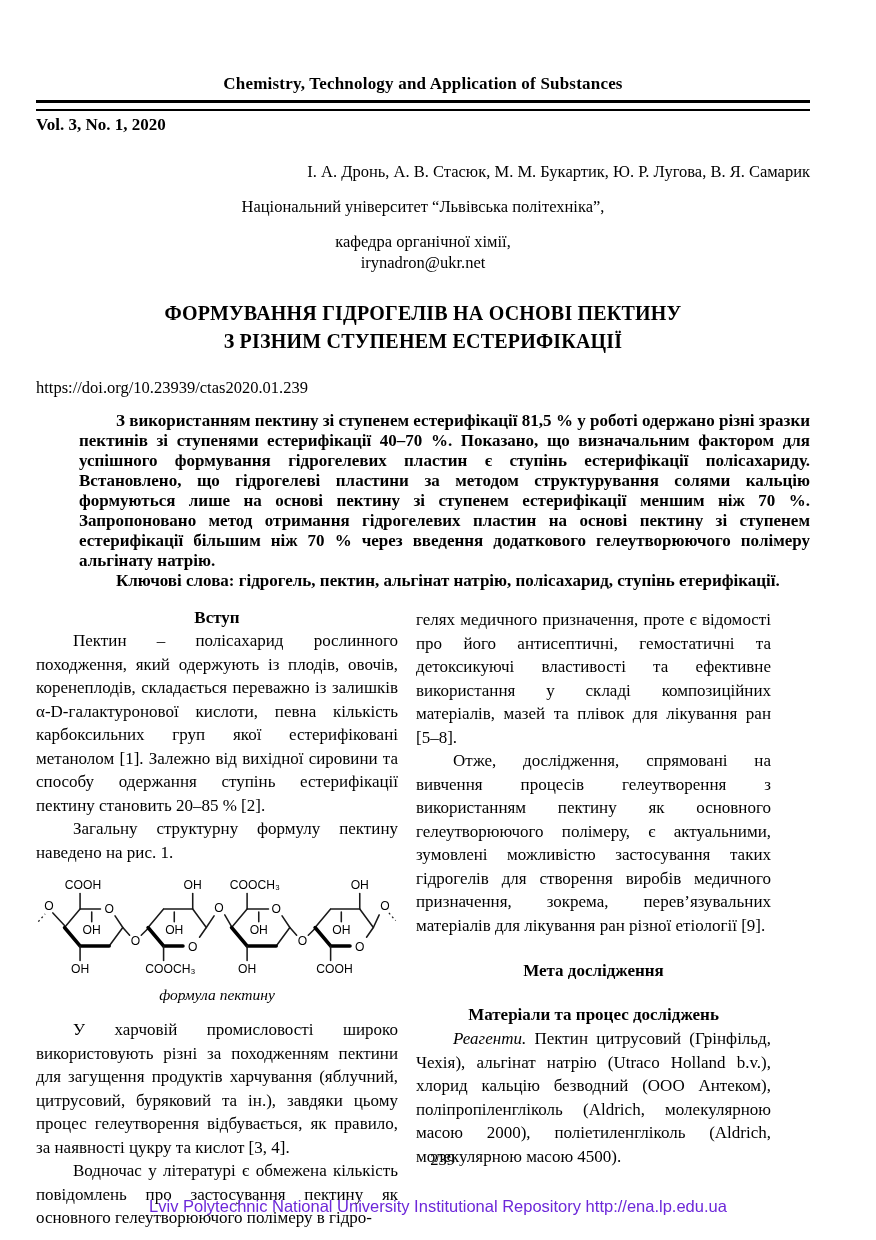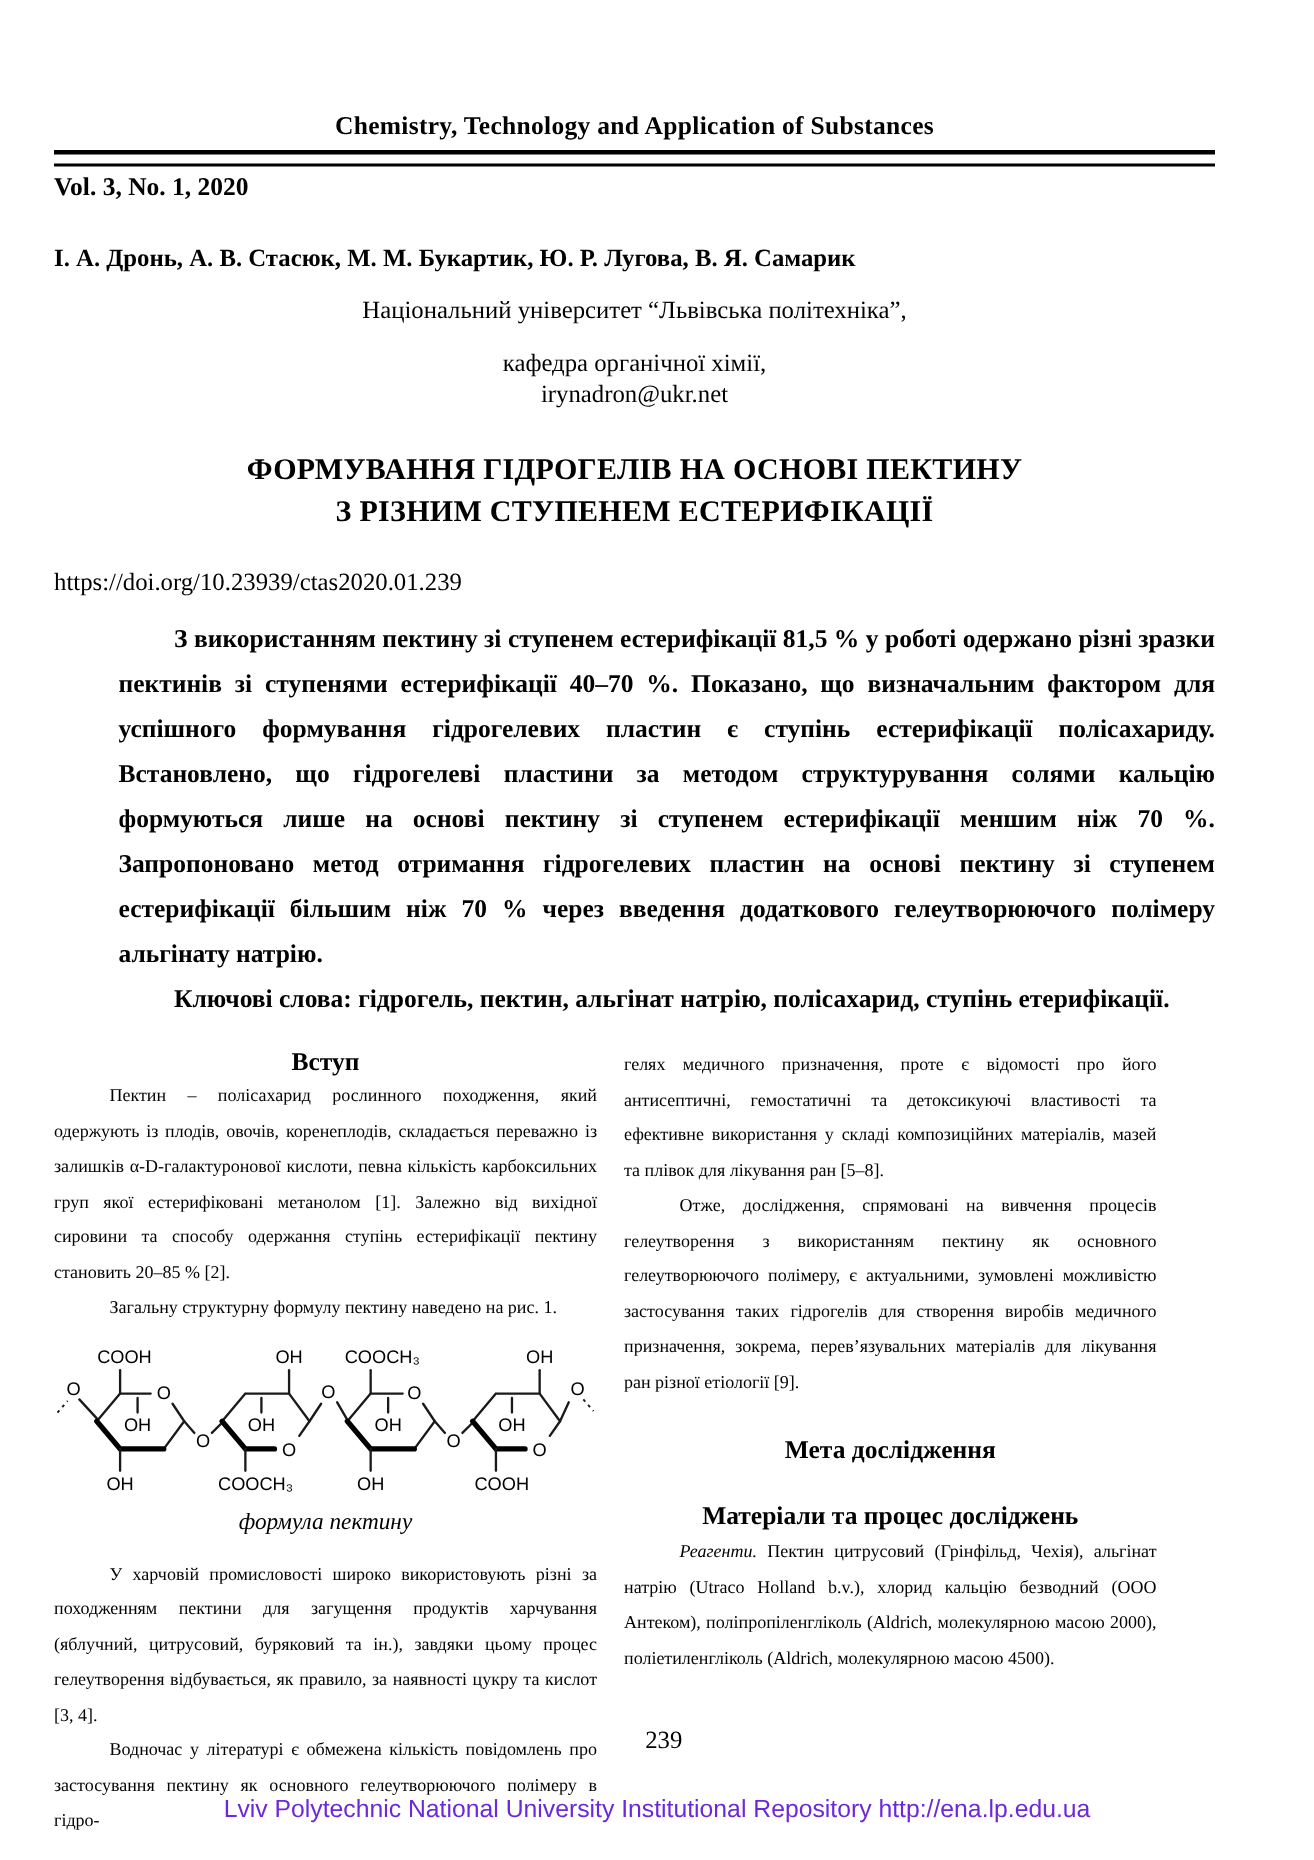--- a/index.html
+++ b/index.html
@@ -4,31 +4,31 @@
 <style>
   html,body{margin:0;padding:0;background:#e8e8e8;}
   .page{
     width:876px;height:1240px;background:#ffffff;position:relative;
     box-sizing:border-box;padding:74px 66px 0 36px;
     font-family:"Liberation Serif",serif;color:#000;overflow:hidden;
   }
   .journal-title{text-align:center;font-weight:bold;font-size:17px;letter-spacing:.2px;}
   .double-rule{height:6px;border-top:3px solid #000;border-bottom:2px solid #000;margin-top:6px;}
   .vol-line{font-weight:bold;font-size:17px;margin-top:4px;}
-  .authors{margin-top:27px;text-align:left;font-weight:bold;font-size:16.5px;}
+  .authors{margin-top:27px;text-align:right;font-weight:normal;font-size:16.5px;}
   .affil{text-align:center;font-size:16.5px;line-height:21px;margin-top:14px;}
   .email{text-align:center;font-size:16.5px;margin-top:1px;}
   .art-title{margin-top:26px;text-align:center;font-weight:bold;font-size:20px;line-height:28px;letter-spacing:.2px;}
   .doi{margin-top:23px;font-size:16.5px;}
   .abstract-wrap{margin-left:43px;margin-top:13px;}
-  .abstract-wrap p{margin:0;text-align:justify;font-weight:bold;font-size:17px;line-height:30px;text-indent:37px;}
+  .abstract-wrap p{margin:0;text-align:justify;font-weight:bold;font-size:17px;line-height:20px;text-indent:37px;}
   .columns{display:flex;gap:18px;margin-top:17px;}
   .col-left{width:362px;flex:0 0 362px;}
   .col-right{width:355px;flex:0 0 355px;}
-  .col p.body{margin:0;text-align:justify;font-size:12px;line-height:23.5px;text-indent:37px;}
+  .col p.body{margin:0;text-align:justify;font-size:17px;line-height:23.5px;text-indent:37px;}
   .col p.noindent{text-indent:0;}
   .sec-head{font-weight:bold;font-size:17px;text-align:center;margin:0 0 1px 0;}
   .sec-head.spaced{margin-top:24px;margin-bottom:2px;}
   .figure-block{margin:13px 0 4px 0;text-align:center;}
   .figure-block svg{display:block;margin:0 auto;}
   .fig-caption{font-style:italic;font-size:15.5px;line-height:21px;text-align:center;margin:6px 0 13px 0;}
   .lead-italic{font-style:italic;}
   .page-number{position:absolute;left:75px;width:735px;top:1150px;text-align:center;font-size:16.5px;}
   .footer-watermark{
     position:absolute;left:0;width:876px;top:1197px;text-align:center;

